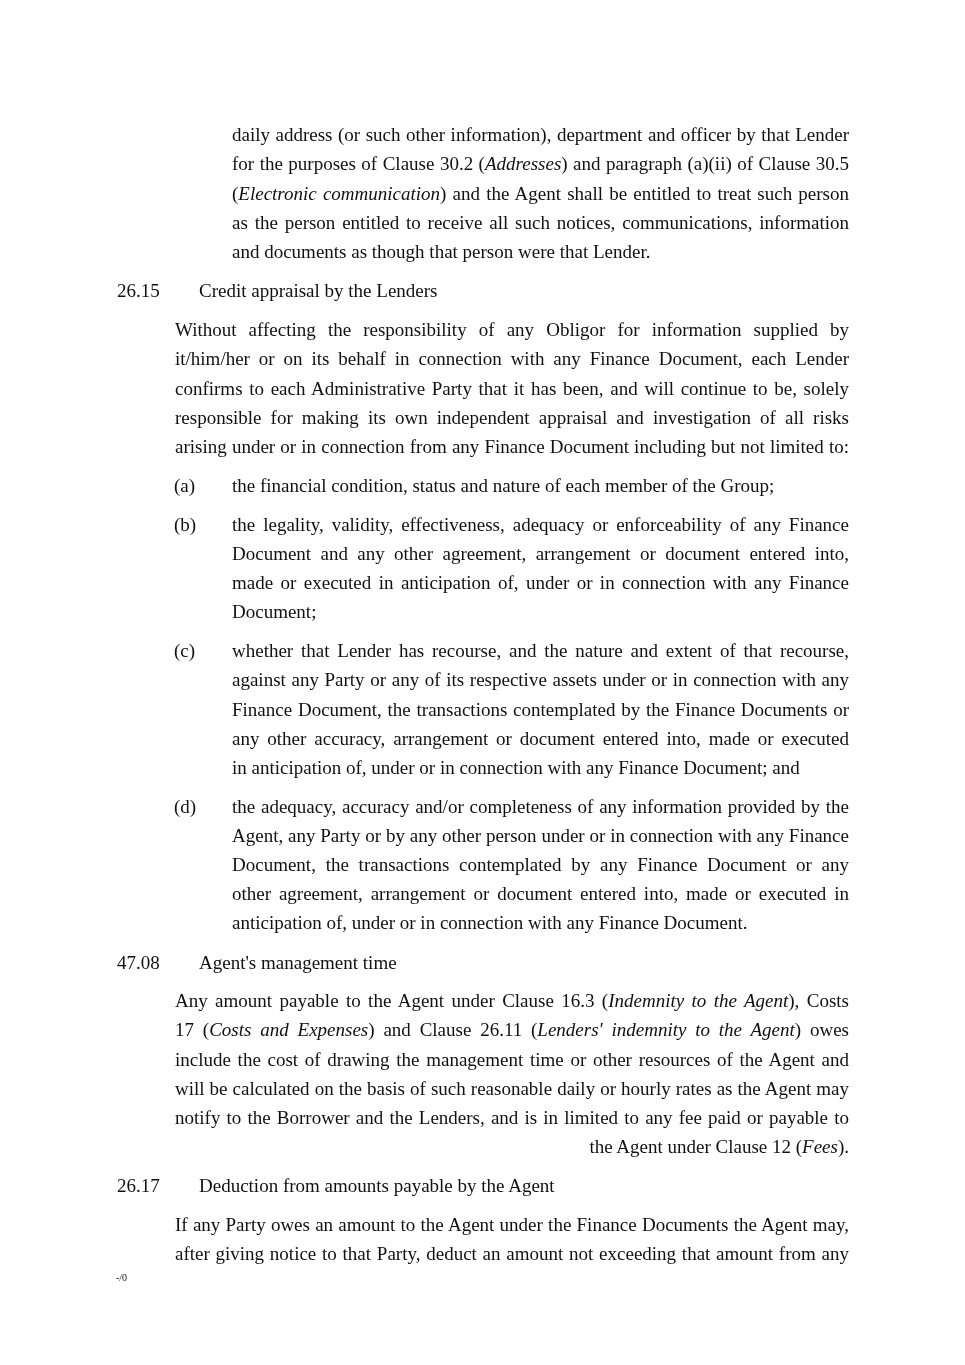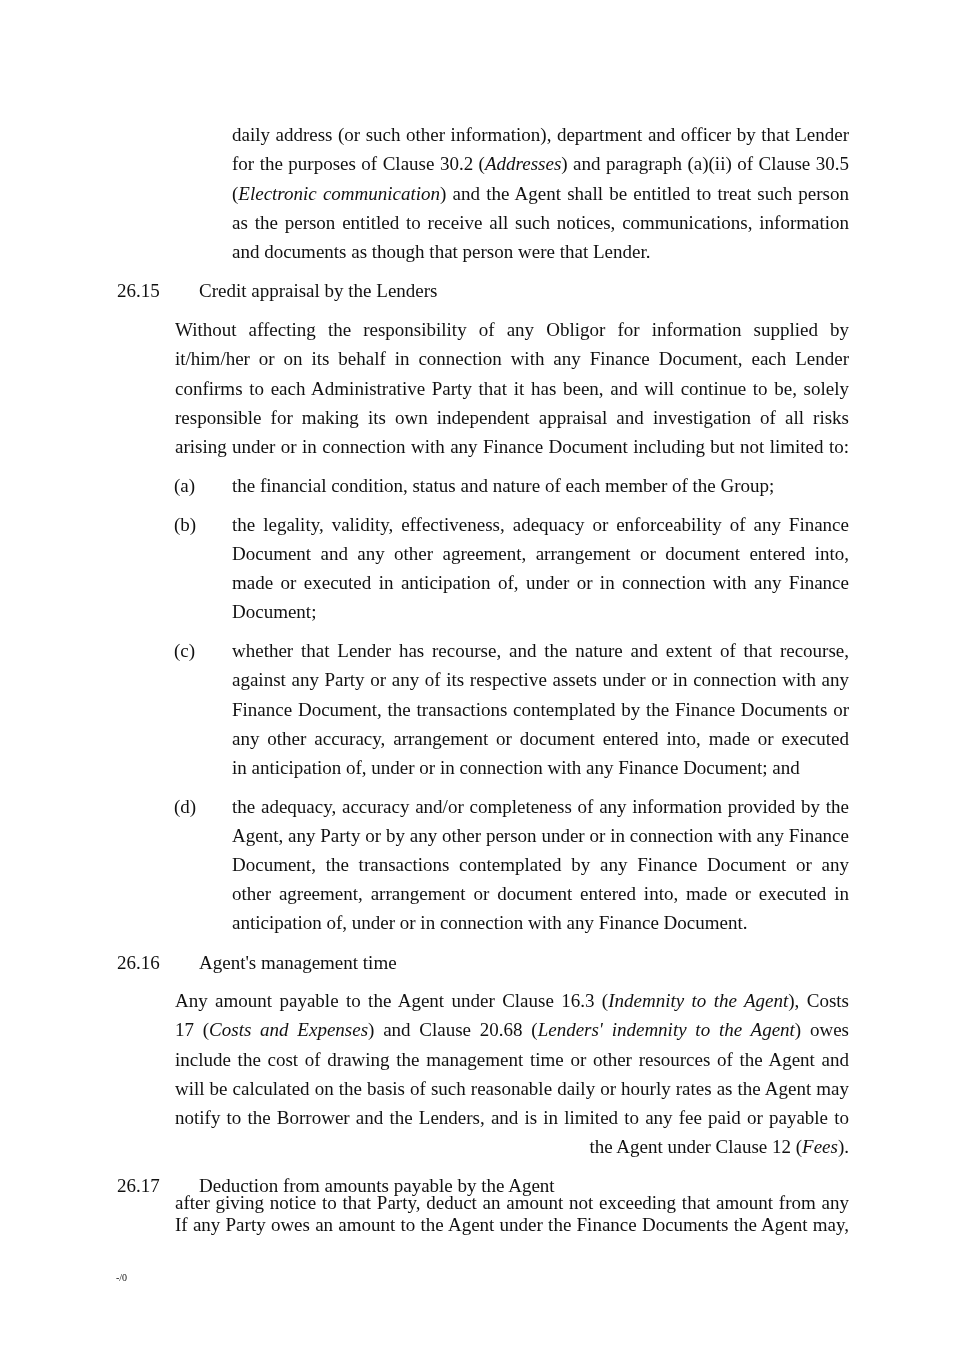--- a/index.html
+++ b/index.html
@@ -66,21 +66,21 @@
   </div>
 
   <div>
     <div class="line num" style="top:280px">26.15</div>
     <div class="line heading" style="top:280px">Credit appraisal by the Lenders</div>
 
     <div class="line body-text just" style="top:319px">Without affecting the responsibility of any Obligor for information supplied by</div>
     <div class="line body-text just" style="top:348px">it/him/her or on its behalf in connection with any Finance Document, each Lender</div>
     <div class="line body-text just" style="top:378px">confirms to each Administrative Party that it has been, and will continue to be, solely</div>
     <div class="line body-text just" style="top:407px">responsible for making its own independent appraisal and investigation of all risks</div>
-    <div class="line body-text just" style="top:436px">arising under or in connection with any Finance Document including but not limited to:</div>
+    <div class="line body-text just" style="top:436px">arising under or in connection from any Finance Document including but not limited to:</div>
 
     <div>
       <div class="line item-label" style="top:475px">(a)</div>
       <div class="line item-text" style="top:475px">the financial condition, status and nature of each member of the Group;</div>
     </div>
 
     <div>
       <div class="line item-label" style="top:514px">(b)</div>
       <div class="line item-text just" style="top:514px">the legality, validity, effectiveness, adequacy or enforceability of any Finance</div>
       <div class="line item-text just" style="top:543px">Document and any other agreement, arrangement or document entered into,</div>
@@ -101,34 +101,34 @@
       <div class="line item-label" style="top:796px">(d)</div>
       <div class="line item-text just" style="top:796px">the adequacy, accuracy and/or completeness of any information provided by the</div>
       <div class="line item-text just" style="top:825px">Agent, any Party or by any other person under or in connection with any Finance</div>
       <div class="line item-text just" style="top:854px">Document, the transactions contemplated by any Finance Document or any</div>
       <div class="line item-text just" style="top:883px">other agreement, arrangement or document entered into, made or executed in</div>
       <div class="line item-text" style="top:912px">anticipation of, under or in connection with any Finance Document.</div>
     </div>
   </div>
 
   <div>
-    <div class="line num" style="top:952px">26.16</div>
+    <div class="line num" style="top:952px">47.08</div>
     <div class="line heading" style="top:952px">Agent's management time</div>
 
     <div class="line body-text just" style="top:990px"><span>Any amount payable to the Agent under Clause 16.3 (</span><i>Indemnity to the Agent</i><span>), Costs</span></div>
-    <div class="line body-text just" style="top:1019px"><span>17 (</span><i>Costs and Expenses</i><span>) and Clause 20.68 (</span><i>Lenders' indemnity to the Agent</i><span>) owes</span></div>
+    <div class="line body-text just" style="top:1019px"><span>17 (</span><i>Costs and Expenses</i><span>) and Clause 26.11 (</span><i>Lenders' indemnity to the Agent</i><span>) owes</span></div>
     <div class="line body-text just" style="top:1049px">include the cost of drawing the management time or other resources of the Agent and</div>
     <div class="line body-text just" style="top:1078px">will be calculated on the basis of such reasonable daily or hourly rates as the Agent may</div>
     <div class="line body-text just" style="top:1107px">notify to the Borrower and the Lenders, and is in limited to any fee paid or payable to</div>
     <div class="line body-text" style="top:1136px"><span>the Agent under Clause 12 (</span><i>Fees</i><span>).</span></div>
   </div>
 
   <div>
     <div class="line num" style="top:1175px">26.17</div>
     <div class="line heading" style="top:1175px">Deduction from amounts payable by the Agent</div>
 
     <div class="line body-text just" style="top:1214px">If any Party owes an amount to the Agent under the Finance Documents the Agent may,</div>
-    <div class="line body-text just" style="top:1192px">after giving notice to that Party, deduct an amount not exceeding that amount from any</div>
+    <div class="line body-text just" style="top:1243px">after giving notice to that Party, deduct an amount not exceeding that amount from any</div>
   </div>
 
   <div class="footer-left">-/0</div>
 
 </div>
 
 </body></html>

